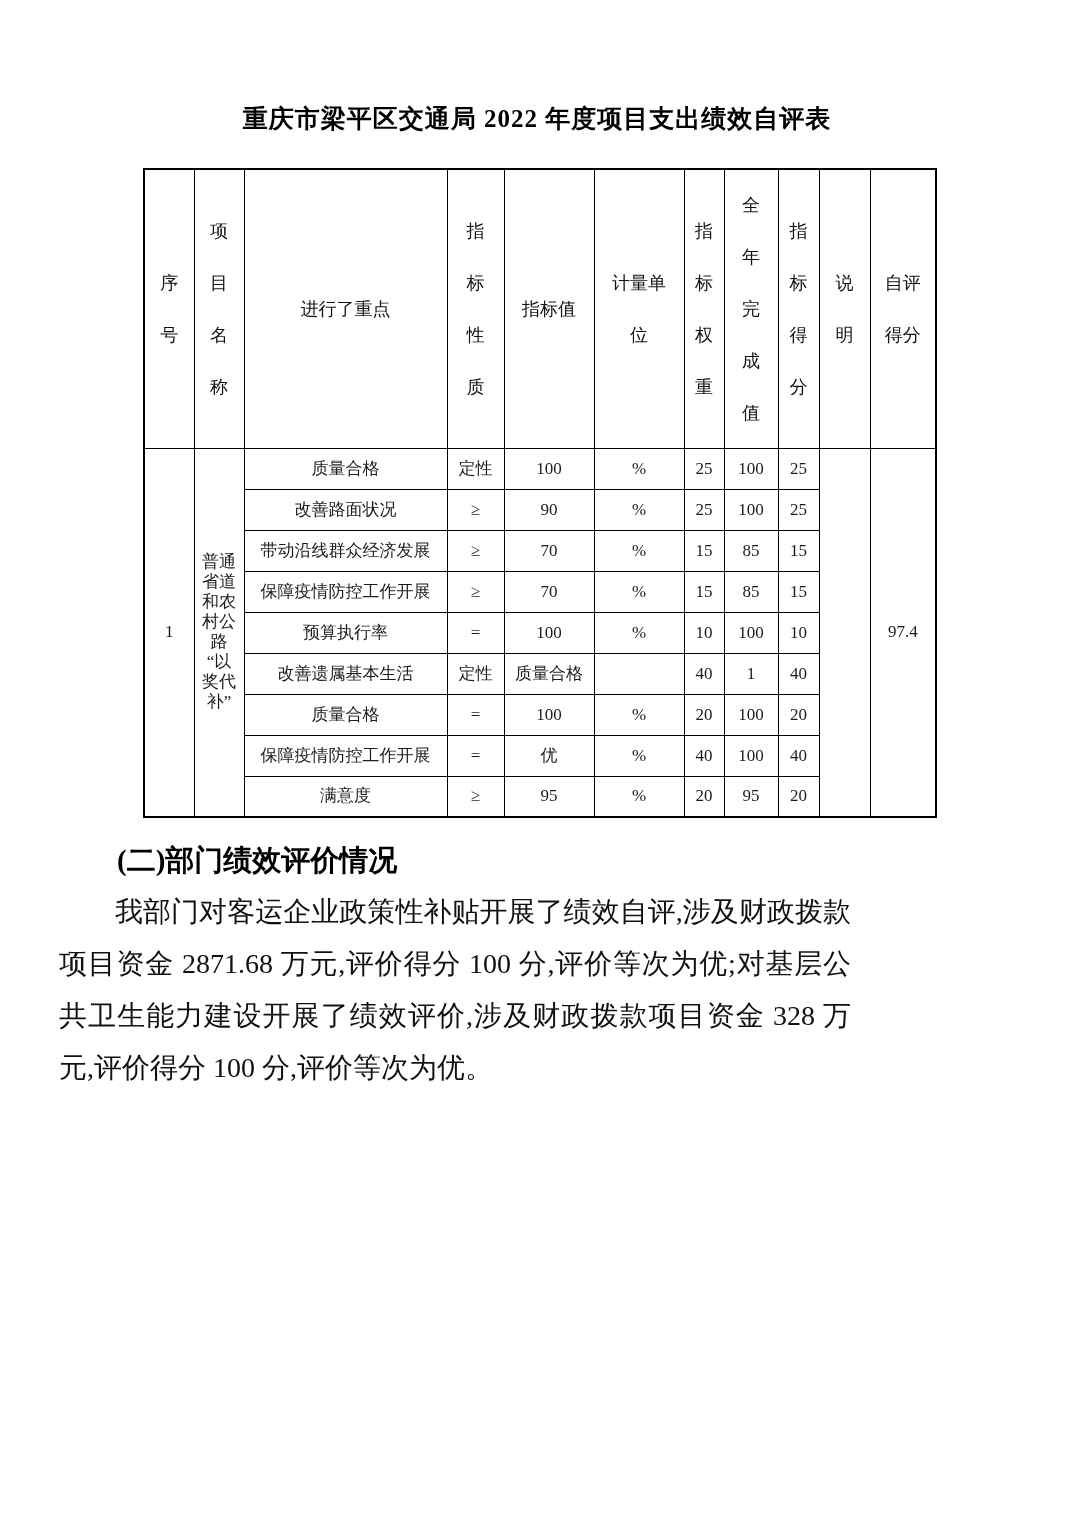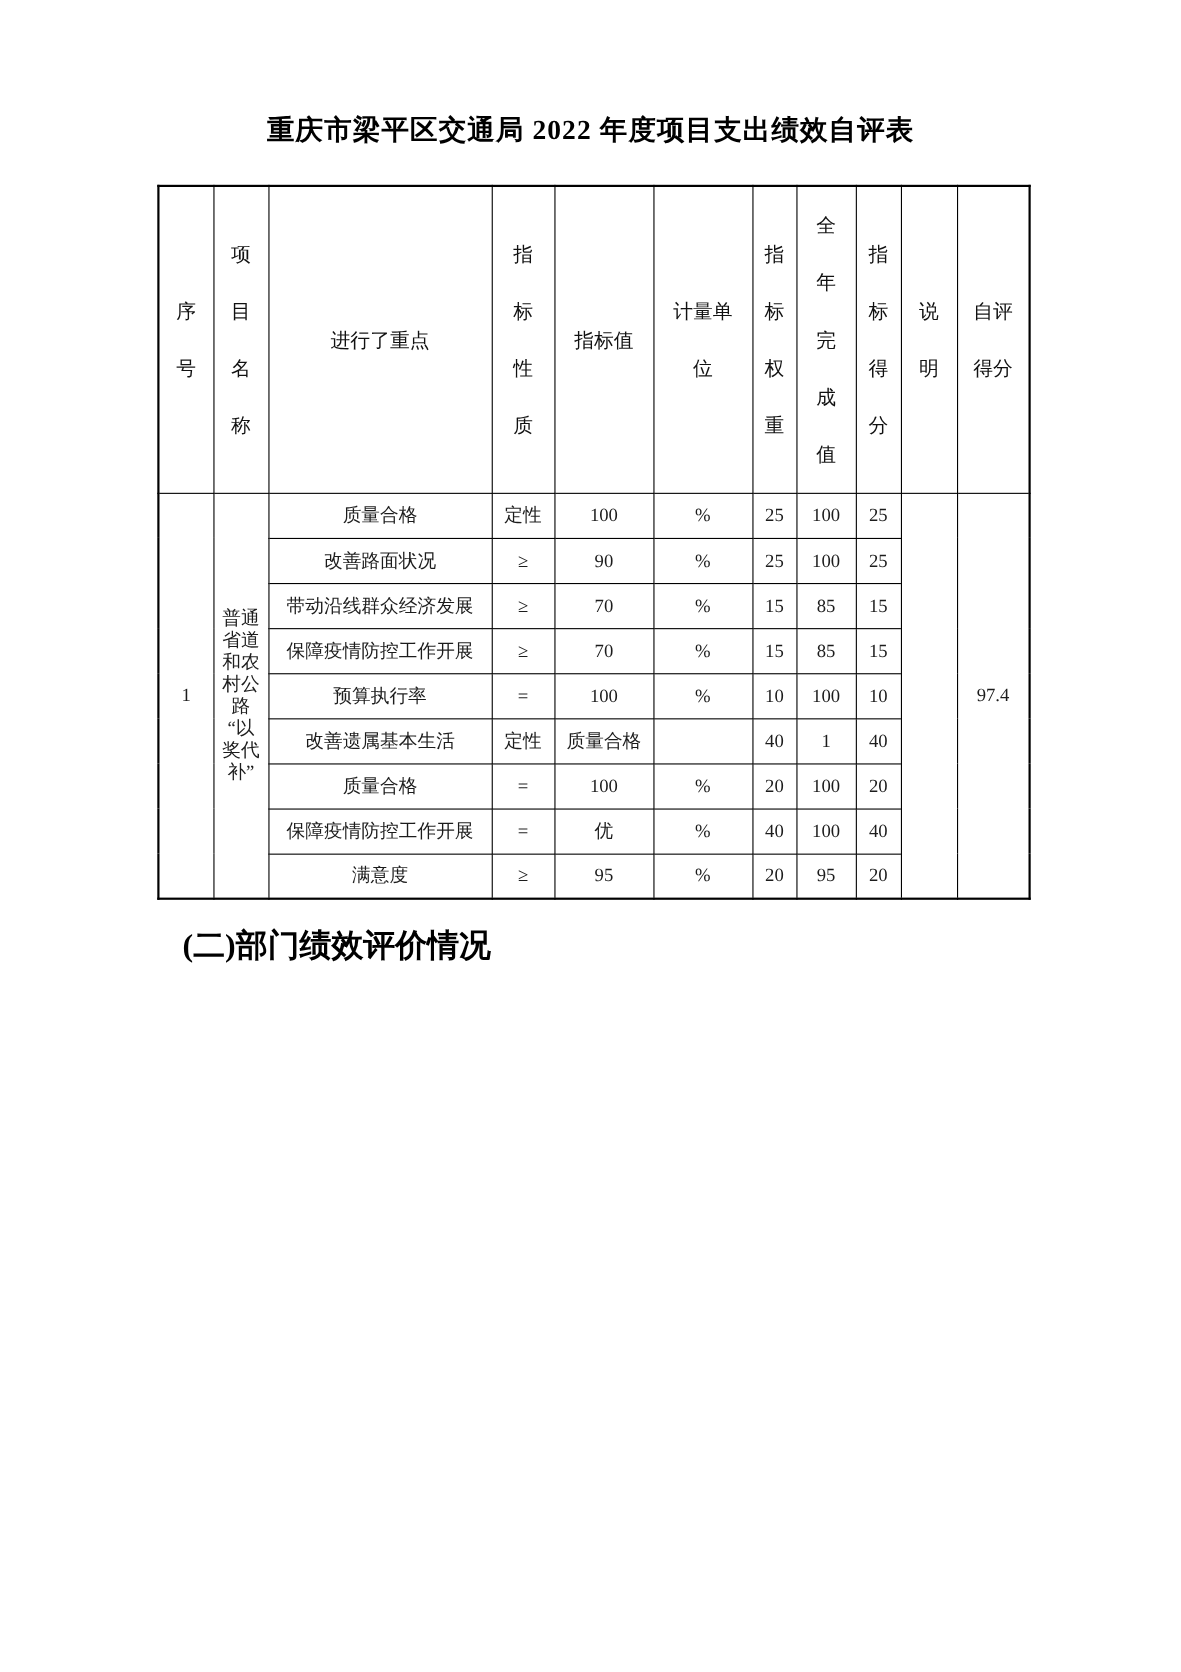--- a/index.html
+++ b/index.html
@@ -53,21 +53,21 @@
   }
   td.left { text-align:left; padding-left:12px; }
   td.project {
     font-size:15px;
     line-height:29px;
     white-space:pre-line;
     padding:0 2px;
   }
   .content {
     width:792px;
-    margin:16px 0 0 108px;
+    margin:16px 0 0 59px;
     font-size:28px;
     line-height:52px;
     color:#111;
   }
   .content h2 {
     margin:0;
     font-size:29px;
     font-weight:bold;
     text-indent:2em;
     line-height:52px;
@@ -226,15 +226,16 @@
           <td>%</td>
           <td>20</td>
           <td>95</td>
           <td>20</td>
         </tr>
       </tbody>
   </table>
 
   <div class="content">
     <h2>(二)部门绩效评价情况</h2>
+    <p>我部门对客运企业政策性补贴开展了绩效自评,涉及财政拨款项目资金 2871.68 万元,评价得分 100 分,评价等次为优;对基层公共卫生能力建设开展了绩效评价,涉及财政拨款项目资金 328 万元,评价得分 100 分,评价等次为优。</p>
   </div>
 
 </div>
 
 </body></html>

